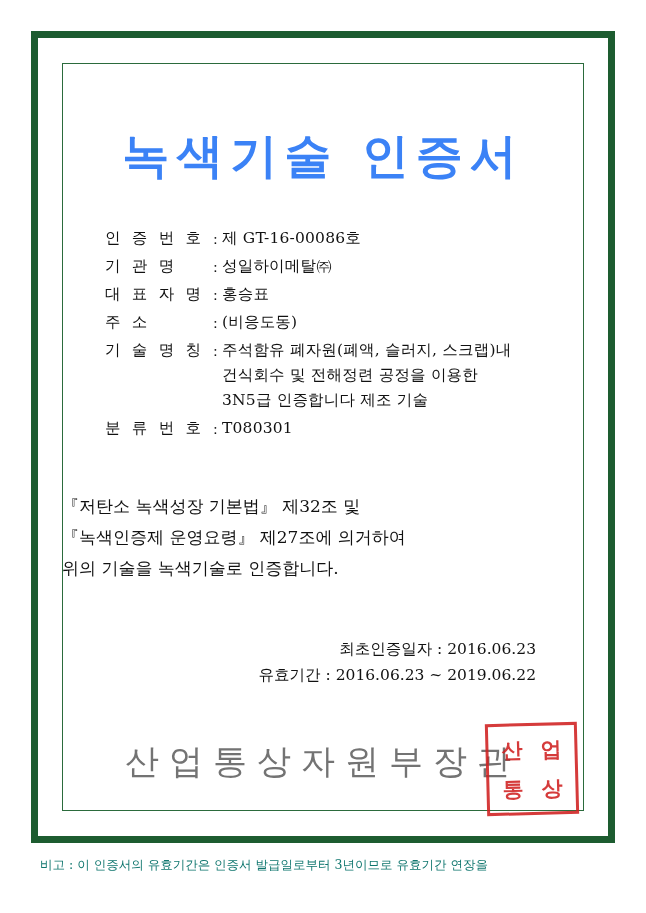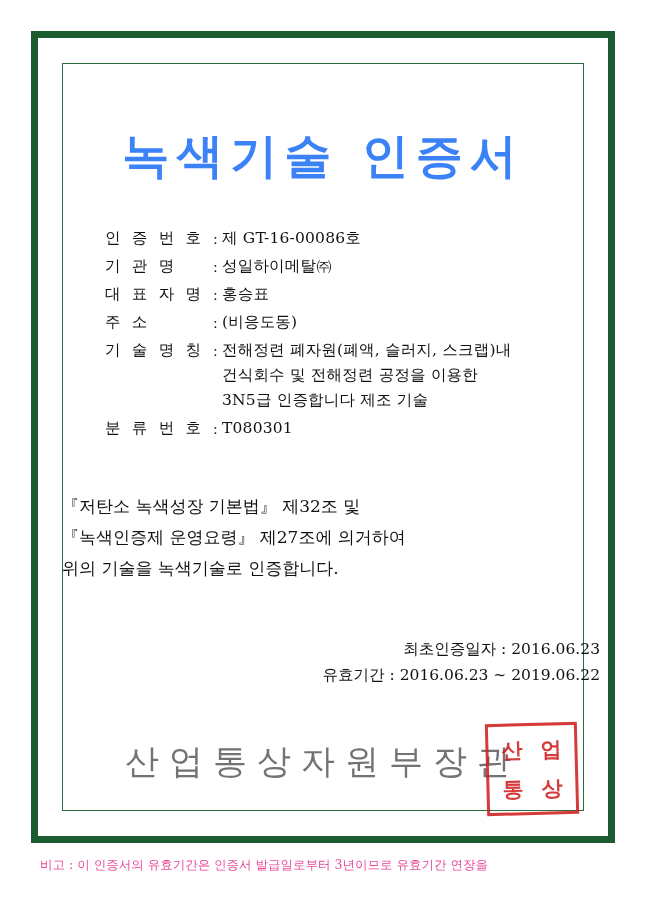--- a/index.html
+++ b/index.html
@@ -110,25 +110,25 @@
     line-height: 31px;
     font-family: "DejaVu Serif", "Liberation Serif", serif;
   }
 
   .dates {
     position: absolute;
     top: 573px;
     left: 0;
     width: 100%;
     text-align: right;
+    padding-right: 48px;
     box-sizing: border-box;
     font-size: 15.5px;
     line-height: 26px;
     font-family: "DejaVu Serif", "Liberation Serif", serif;
-    margin-left: 16px;
   }
 
   .issuer {
     position: absolute;
     top: 676px;
     left: 0;
     width: 100%;
     text-align: center;
     font-size: 34px;
     letter-spacing: 10px;
@@ -169,21 +169,21 @@
   }
 
   .footnote {
     position: absolute;
     top: 855px;
     left: 0;
     width: 528px;
     text-align: center;
     font-size: 12.5px;
     line-height: 20px;
-    color: #ec4899;
+    color: #0f766e;
     font-family: "DejaVu Serif", "Liberation Serif", serif;
   }
   .footnote div { white-space: nowrap; }
 </style>
 </head>
 <body>
 
 <div class="page">
 
   <div class="frame-outer"></div>
@@ -218,21 +218,21 @@
         <span class="field-colon">:</span>
         <span class="field-value">
           <span class="sub">(비응도동)</span>
         </span>
       </div>
 
       <div class="field-row">
         <span class="field-label">기 술 명 칭</span>
         <span class="field-colon">:</span>
         <span class="field-value">
-          <span class="sub">전해정련 폐자원(폐액, 슬러지, 스크랩)내</span>
+          <span class="sub">주석함유 폐자원(폐액, 슬러지, 스크랩)내</span>
           <span class="sub">건식회수 및 전해정련 공정을 이용한</span>
           <span class="sub">3N5급 인증합니다 제조 기술</span>
         </span>
       </div>
 
       <div class="field-row">
         <span class="field-label">분 류 번 호</span>
         <span class="field-colon">:</span>
         <span class="field-value">T080301</span>
       </div>

